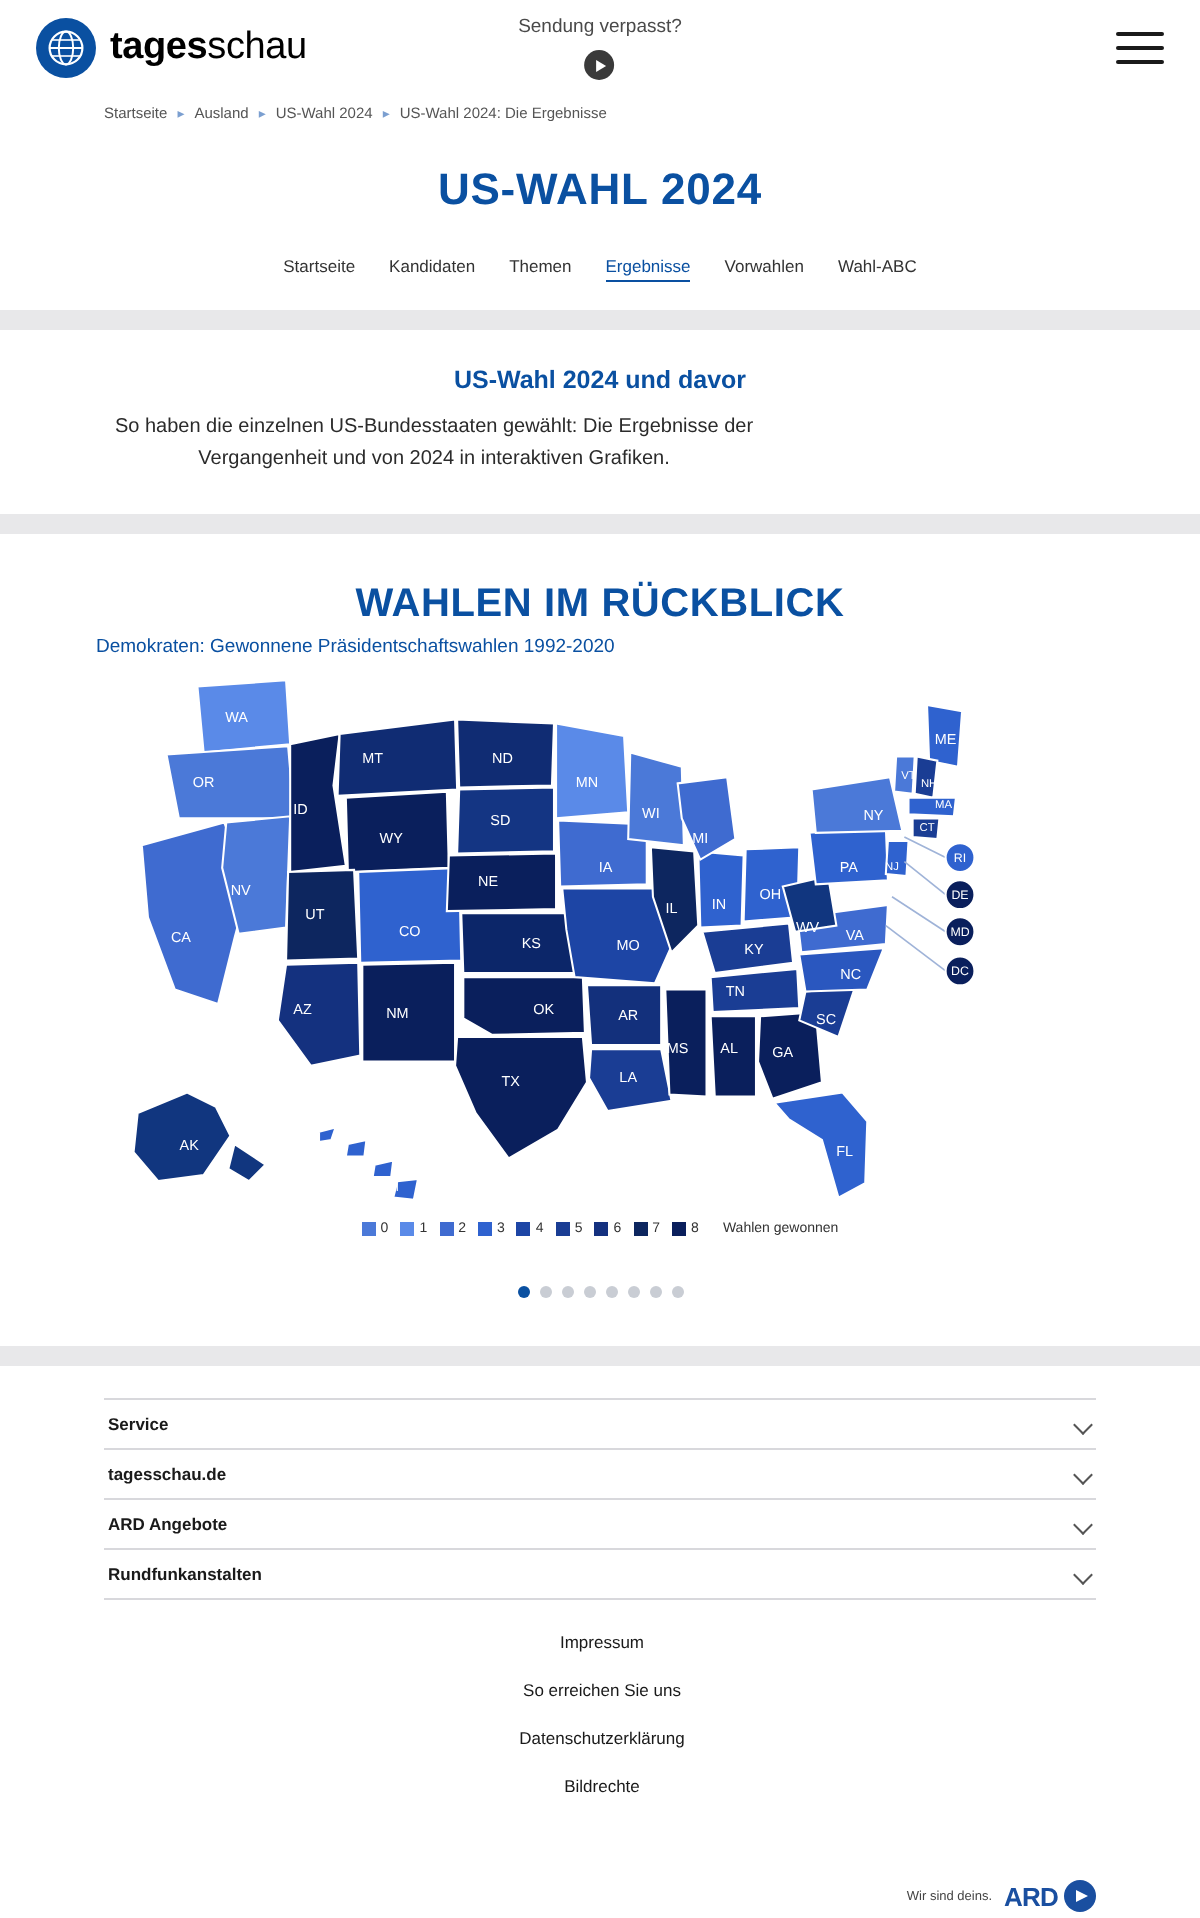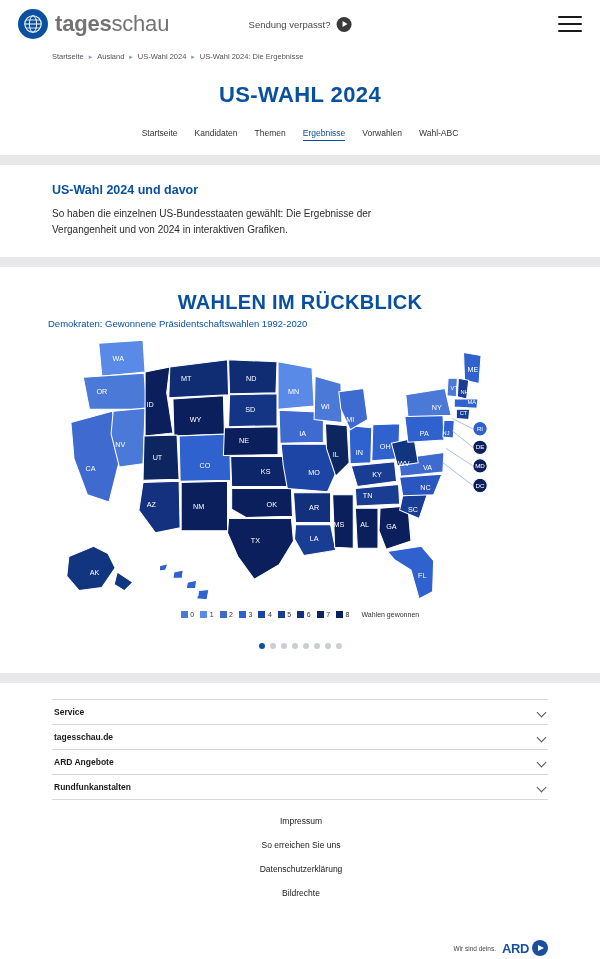--- a/index.html
+++ b/index.html
@@ -28,34 +28,35 @@
   }
   .logo-wrap { display: flex; align-items: center; gap: 7px; }
   .logo-circle {
     width: 30px; height: 30px; border-radius: 50%;
     background: #0a50a1;
     display: flex; align-items: center; justify-content: center;
     position: relative;
   }
   .logo-circle svg { display: block; }
   .logo-text {
-    font-size: 22px;
-    color: #737373;
+    font-size: 19px;
+    color: #000000;
     letter-spacing: -0.2px;
   }
   .logo-text b { font-weight: bold; }
   .logo-text span.light { font-weight: normal; }
 
   .sendung {
     position: absolute;
     left: 50%;
     transform: translateX(-50%);
     display: flex; align-items: center; gap: 6px;
     font-size: 9.5px;
     color: #4a4a4a;
+    flex-direction: column;
   }
   .play-btn {
     width: 15px; height: 15px; border-radius: 50%;
     background: #3a3a3a;
     display: flex; align-items: center; justify-content: center;
   }
   .play-btn .tri {
     width: 0; height: 0;
     border-left: 5px solid #fff;
     border-top: 3.2px solid transparent;
@@ -110,20 +111,21 @@
     border-bottom: 1.5px solid #0a50a1;
     font-weight: normal;
   }
 
   .gap { height: 10px; background: #e8e8ea; }
 
   
   .teaser {
     background: #ffffff;
     padding: 18px 52px 20px;
+    text-align: center;
   }
   .teaser h2 {
     font-size: 12.5px;
     color: #0a50a1;
     font-weight: bold;
     margin-bottom: 9px;
   }
   .teaser p {
     font-size: 10px;
     color: #2b2b2b;

